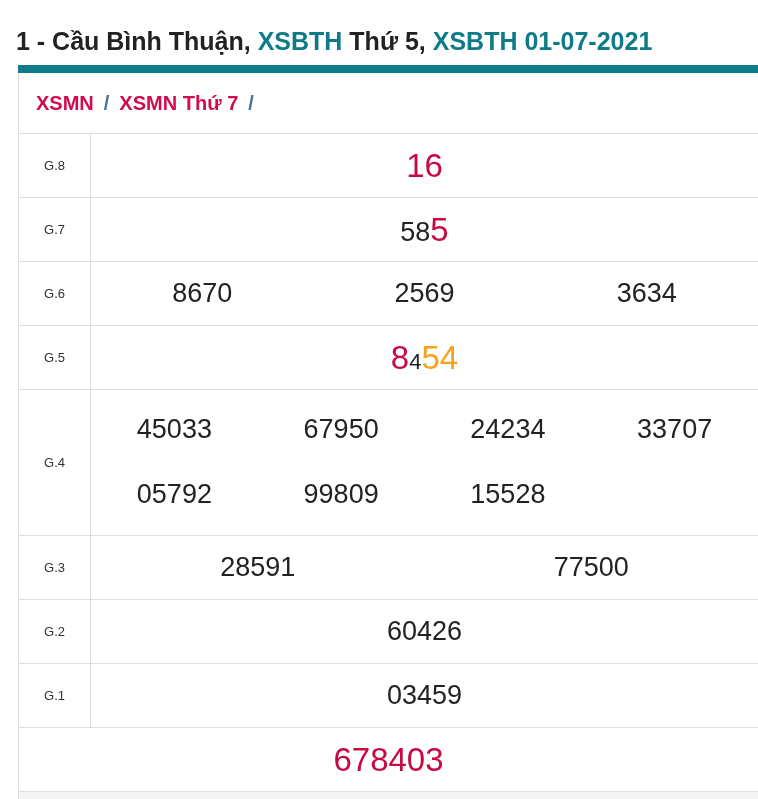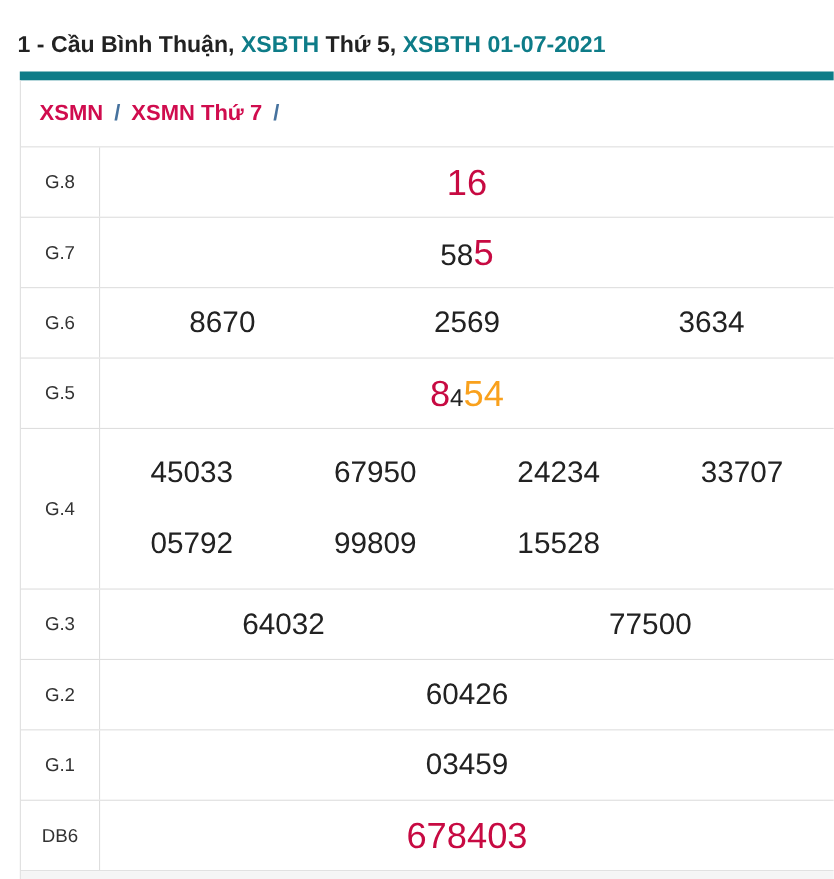--- a/index.html
+++ b/index.html
@@ -6,40 +6,40 @@
     --teal:#0e7c88; --dark:#222222; --red:#c70a42; --bred:#d00c4e;
     --orange:#f9a11d; --sep:#46729e; --border:#dedede; --label:#333333;
   }
   *{box-sizing:border-box;}
   html,body{margin:0;padding:0;}
   body{
     width:758px;height:799px;overflow:hidden;background:#ffffff;
     font-family:"Liberation Sans",sans-serif;
   }
   .title{
-    margin:27px 0 0 16px;font-size:21px;font-weight:700;color:var(--dark);
+    margin:27px 0 0 16px;font-size:25px;font-weight:700;color:var(--dark);
     line-height:28px;
   }
   .title span{white-space:pre;}
   .title .teal{color:var(--teal);}
   .accent-bar{margin:10px 0 0 18px;height:8px;background:var(--teal);}
   .panel{margin-left:18px;border-left:1px solid var(--border);}
   .breadcrumb{
     height:60px;display:flex;align-items:center;padding-left:17px;
     font-size:20px;font-weight:700;
   }
   .breadcrumb a{color:var(--bred);text-decoration:none;}
   .breadcrumb .sep{color:var(--sep);padding:0 10px;font-weight:700;}
   .table{border-top:1px solid var(--border);}
   .row{display:flex;border-bottom:1px solid var(--border);height:64px;}
   .row.tall{height:146px;}
   .row .label{
     width:72px;flex:0 0 72px;border-right:1px solid var(--border);
     display:flex;align-items:center;justify-content:center;
-    font-size:17px;color:var(--label);
+    font-size:13px;color:var(--label);
   }
   .values{flex:1;display:grid;align-items:center;justify-items:center;}
   .layout-center{grid-template-columns:1fr;}
   .layout-cols2{grid-template-columns:repeat(2,1fr);}
   .layout-cols3{grid-template-columns:repeat(3,1fr);}
   .layout-grid3{grid-template-columns:repeat(4,1fr);padding:8px 0;row-gap:0px;}
   .cell{display:inline-flex;align-items:baseline;font-weight:400;line-height:1.25;}
   .c-dark{color:var(--dark);text-align:right;}
   .c-red{color:var(--red);}
   .c-orange{color:var(--orange);}
@@ -126,21 +126,21 @@
             </div>
             <div class="cell">
               <span class="c-dark s-md">15528</span>
             </div>
           </div>
         </div>
         <div class="row">
           <div class="label">G.3</div>
           <div class="values layout-cols2">
             <div class="cell">
-              <span class="c-dark s-md">64032</span>
+              <span class="c-dark s-md">28591</span>
             </div>
             <div class="cell">
               <span class="c-dark s-md">77500</span>
             </div>
           </div>
         </div>
         <div class="row">
           <div class="label">G.2</div>
           <div class="values layout-center">
             <div class="cell">
@@ -150,21 +150,20 @@
         </div>
         <div class="row">
           <div class="label">G.1</div>
           <div class="values layout-center">
             <div class="cell">
               <span class="c-dark s-md">03459</span>
             </div>
           </div>
         </div>
         <div class="row">
-          <div class="label">DB6</div>
           <div class="values layout-center">
             <div class="cell">
               <span class="c-red s-lg">678403</span>
             </div>
           </div>
         </div>
       </div>
     <div class="footer-strip"></div>
   </div>
 </div>

